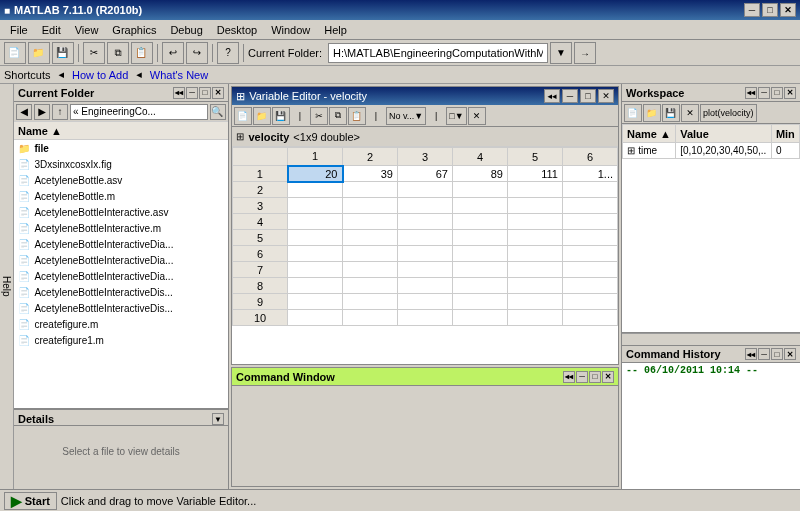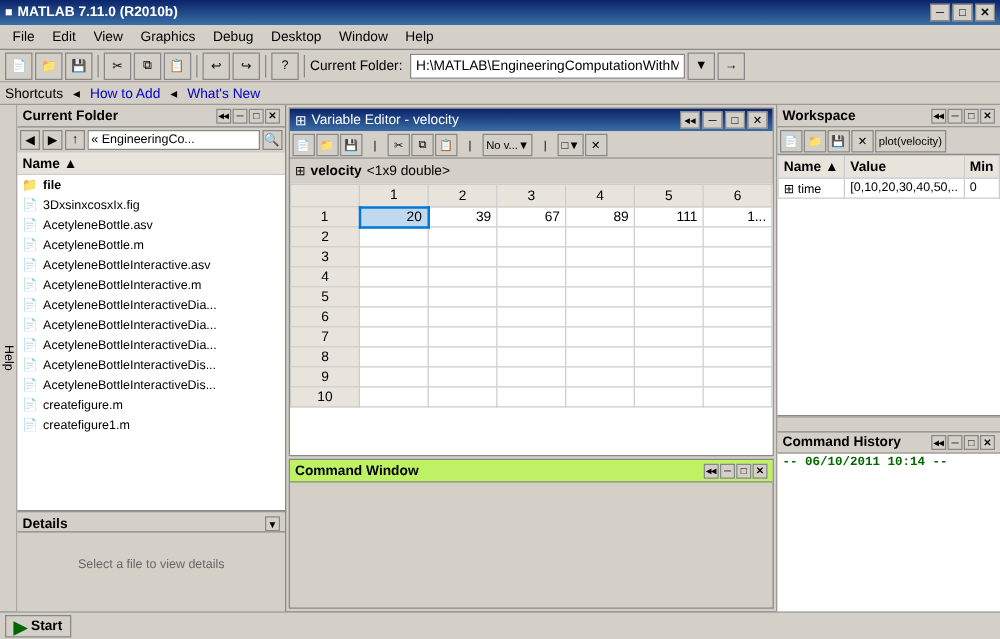--- a/index.html
+++ b/index.html
@@ -839,13 +839,14 @@
     </div>
 
   </div>
 </div>
 
 <div class="status-bar">
   <div class="start-btn">
     <span style="color:#006600;font-size:14px;">▶</span>
     <span>Start</span>
   </div>
+  <span class="status-text">Click and drag to move Variable Editor...</span>
 </div>
 
 </body></html>

